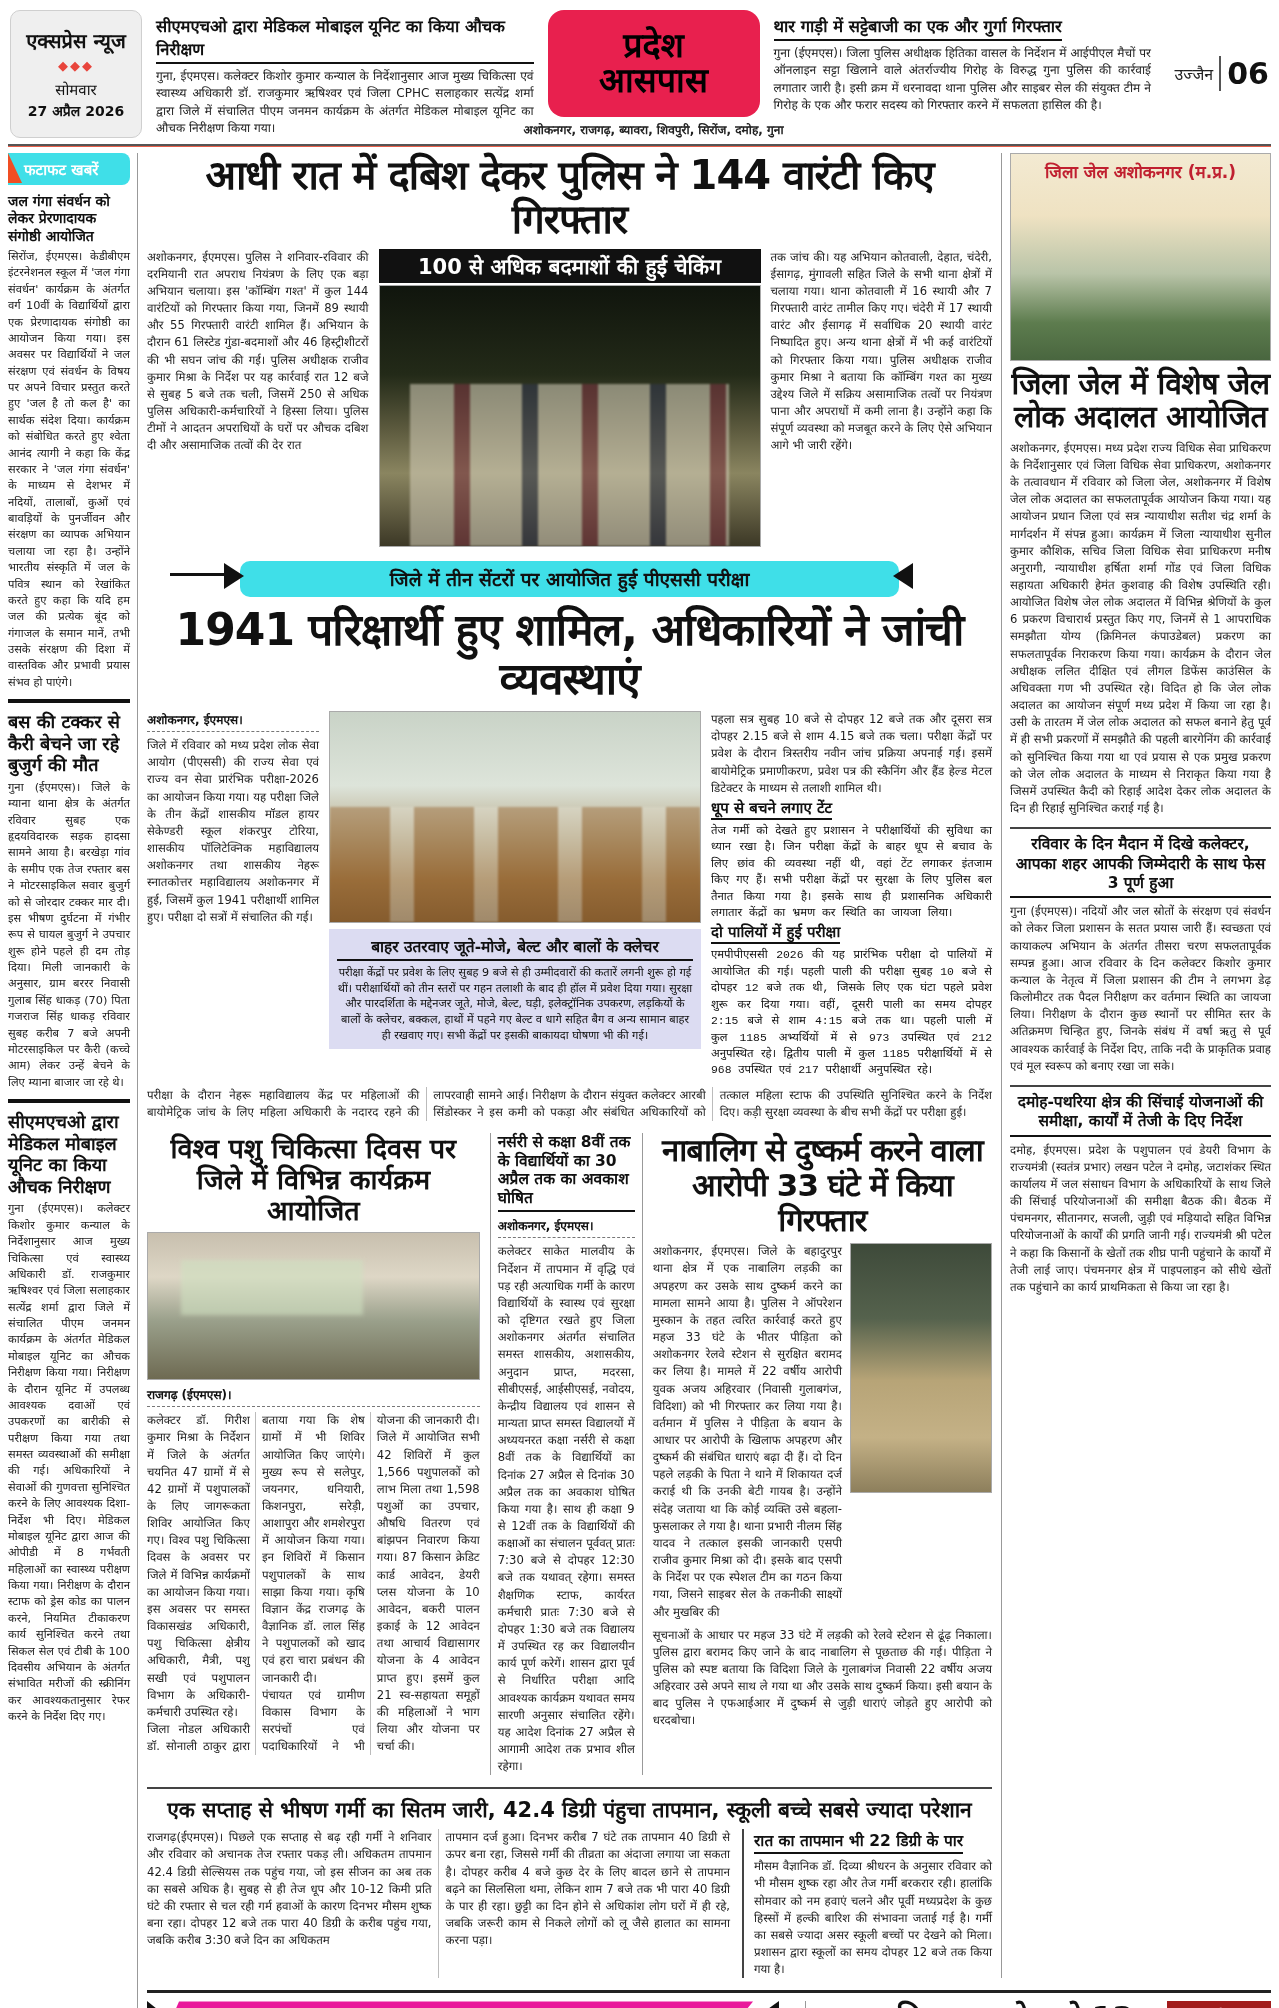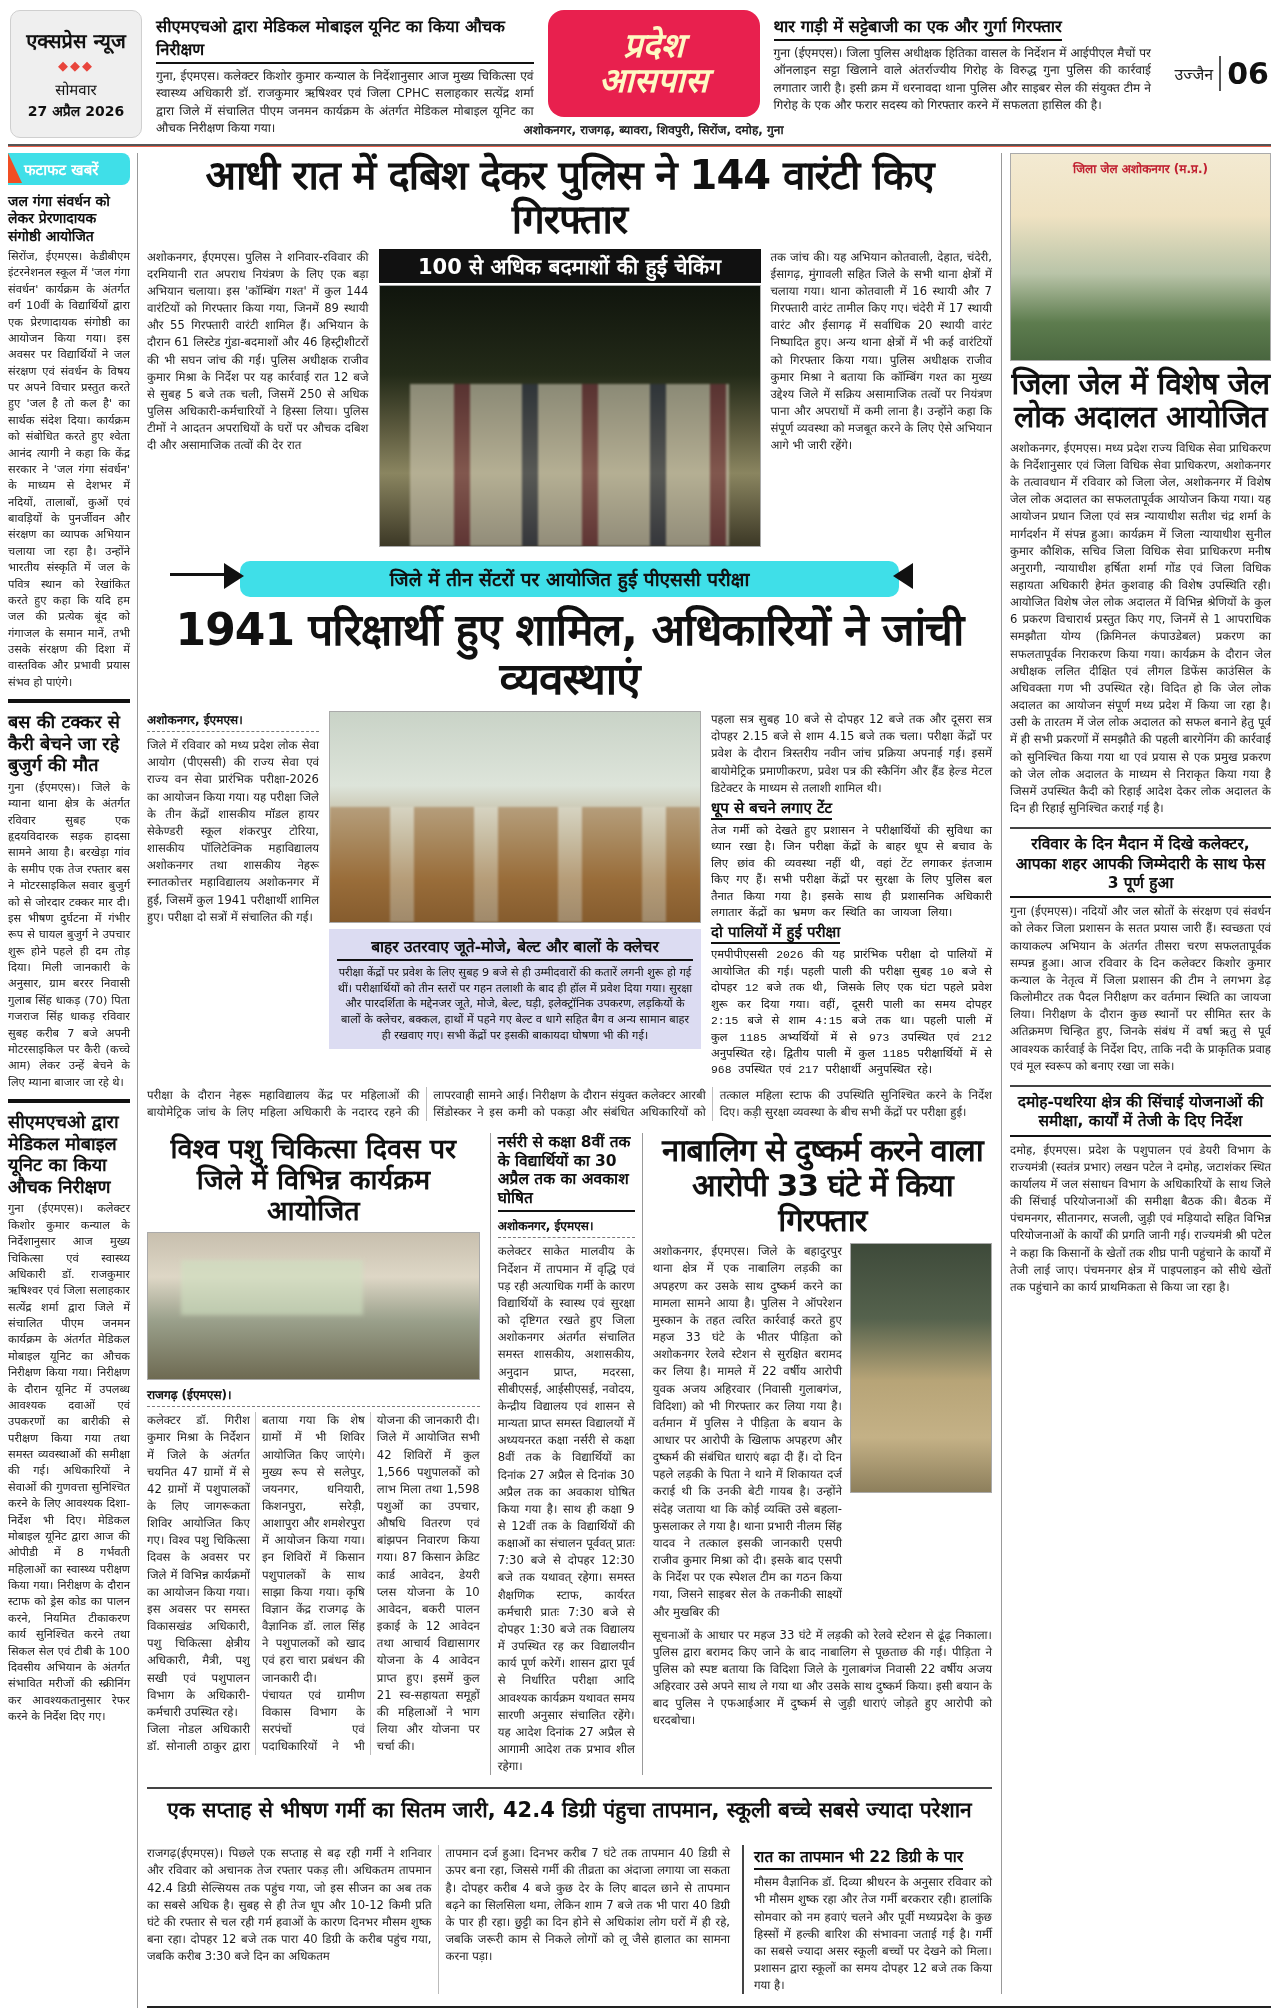--- a/index.html
+++ b/index.html
@@ -12,41 +12,41 @@
   .logo-box{width:132px;flex:none;background:#efefef;border:1px solid #cfcfcf;border-radius:10px;
     display:flex;flex-direction:column;align-items:center;justify-content:center;padding:8px 4px;}
   .logo-title{font-weight:bold;font-size:20px;color:#111;}
   .logo-diamonds{color:#e8453c;font-size:13px;letter-spacing:2px;margin:4px 0;}
   .logo-day{font-size:15px;margin-top:2px;}
   .logo-date{font-size:14px;font-weight:bold;margin-top:2px;}
   .mast-story{flex:1;min-width:0;padding-top:4px;}
   .mast-story h3{margin:0 0 4px;font-size:16.5px;border-bottom:2px solid #111;display:inline-block;padding-bottom:2px;}
   .mast-story p{margin:0;font-size:12px;line-height:1.45;text-align:justify;color:#222;}
   .badge-wrap{width:212px;flex:none;display:flex;flex-direction:column;align-items:center;}
-  .section-badge{background:#e8204e;color:#fef9c3;border-radius:16px;width:100%;flex:1;
-    display:flex;flex-direction:column;align-items:center;justify-content:center;line-height:1.05;font-style:italic;}
+  .section-badge{background:#e8204e;color:#000000;border-radius:16px;width:100%;flex:1;
+    display:flex;flex-direction:column;align-items:center;justify-content:center;line-height:1.05;}
   .section-badge span{font-weight:bold;font-size:34px;}
   .cities{font-size:12px;font-weight:bold;color:#222;margin-top:4px;white-space:nowrap;}
   .pageno-wrap{width:104px;flex:none;display:flex;align-items:center;justify-content:flex-end;gap:6px;}
   .pageno-city{font-size:16px;color:#222;}
   .pageno-num{font-size:30px;font-weight:bold;border-left:2px solid #555;padding-left:6px;}
   .mast-rule{height:3px;background:#e8604a;border-top:2px solid #555;margin:0 0 6px;}
 
   
   .byline{font-weight:bold;font-size:12px;border-bottom:1px dashed #777;padding-bottom:3px;margin-bottom:5px;}
   .body-txt{font-size:11.6px;line-height:1.48;text-align:justify;color:#1c1c1c;margin:0;}
   .photo{position:relative;background:#889;border:1px solid #aaa;overflow:hidden;}
   .ph-night{background:linear-gradient(180deg,#10150d 0%,#232a18 34%,#5c5a3e 55%,#8a8560 72%,#3c3826 100%);}
   .ph-night:before{content:"";position:absolute;left:8%;bottom:0;width:84%;height:62%;
     background:repeating-linear-gradient(90deg,#d8d2be 0 44px,#7b3340 44px 60px,#d8d2be 60px 112px,#30364d 112px 128px);opacity:.55;filter:blur(1px);}
   .ph-class{background:linear-gradient(180deg,#c9d3c7 0%,#dde4da 35%,#b7a989 60%,#9c7747 80%,#7a5a33 100%);}
   .ph-class:before{content:"";position:absolute;left:0;bottom:0;width:100%;height:55%;
     background:repeating-linear-gradient(90deg,rgba(150,95,40,.85) 0 60px,rgba(230,225,210,.7) 60px 84px);opacity:.5;filter:blur(1px);}
   .ph-jail{background:linear-gradient(180deg,#f3ead2 0%,#efe2c2 30%,#b9c4a8 58%,#5d7c4e 82%,#49663f 100%);}
-  .jail-title{position:absolute;top:6px;left:0;width:100%;text-align:center;color:#c02030;font-weight:bold;font-size:12px;}
+  .jail-title{position:absolute;top:6px;left:0;width:100%;text-align:center;color:#c02030;font-weight:bold;font-size:17px;}
   .ph-group{background:linear-gradient(180deg,#c8bfae 0%,#ded7c6 30%,#9aa08b 60%,#6e6a52 100%);}
   .ph-group:before{content:"";position:absolute;left:10%;top:18%;width:55%;height:38%;background:#cfe0c0;opacity:.6;filter:blur(2px);}
   .ph-khaki{background:linear-gradient(180deg,#3e4a3a 0%,#55624d 30%,#b7a477 55%,#c4b186 78%,#8d7f5c 100%);}
 
   
   .sidebar{width:130px;flex:none;border-right:1px solid #999;padding-right:7px;}
   .qn-head{position:relative;background:#3fdfe8;color:#fff;font-weight:bold;font-size:15px;
     padding:6px 6px 6px 16px;border-radius:0 8px 8px 0;margin-bottom:8px;}
   .qn-head:before{content:"";position:absolute;left:0;top:0;border-style:solid;border-width:30px 0 0 14px;border-color:transparent transparent transparent #f04e23;}
   .qn-item h4{margin:0 0 4px;font-size:14px;line-height:1.25;}
@@ -99,21 +99,21 @@
   .holiday h3{margin:0 0 5px;font-size:15.5px;line-height:1.2;border-bottom:2px solid #111;padding-bottom:3px;}
   .minor{flex:2.6;min-width:0;}
   .minor h2{margin:0 0 6px;font-size:31px;line-height:1.12;text-align:center;letter-spacing:-1px;}
   .minor-row{display:flex;gap:8px;}
   .minor-txt{flex:1.35;min-width:0;}
   .minor-photo{flex:1;height:250px;}
   .minor-cont{margin-top:6px;}
 
   
   .heat{margin-top:12px;border-top:2px solid #444;padding-top:6px;}
-  .heat h2{margin:0 0 22px;font-size:21px;text-align:center;}
+  .heat h2{margin:0 0 6px;font-size:21px;text-align:center;}
   .heat-row{display:flex;gap:12px;}
   .heat-cols{flex:2.45;min-width:0;column-count:2;column-gap:14px;column-rule:1px solid #bbb;}
   .heat-side{flex:1;min-width:0;border-left:2px solid #444;padding-left:10px;}
   .heat-side h4{margin:0 0 4px;font-size:15.5px;border-bottom:2px solid #111;display:inline-block;padding-bottom:1px;}
 
   
   .jail-photo{height:208px;margin-bottom:6px;}
   .rightcol h2{margin:2px 0 6px;font-size:30px;line-height:1.12;text-align:center;letter-spacing:-.5px;}
   .rc-art{border-top:2px solid #444;margin-top:10px;padding-top:6px;}
   .rc-art h3{margin:0 0 5px;font-size:15.5px;line-height:1.25;text-align:center;border-bottom:2px solid #111;padding-bottom:3px;}

